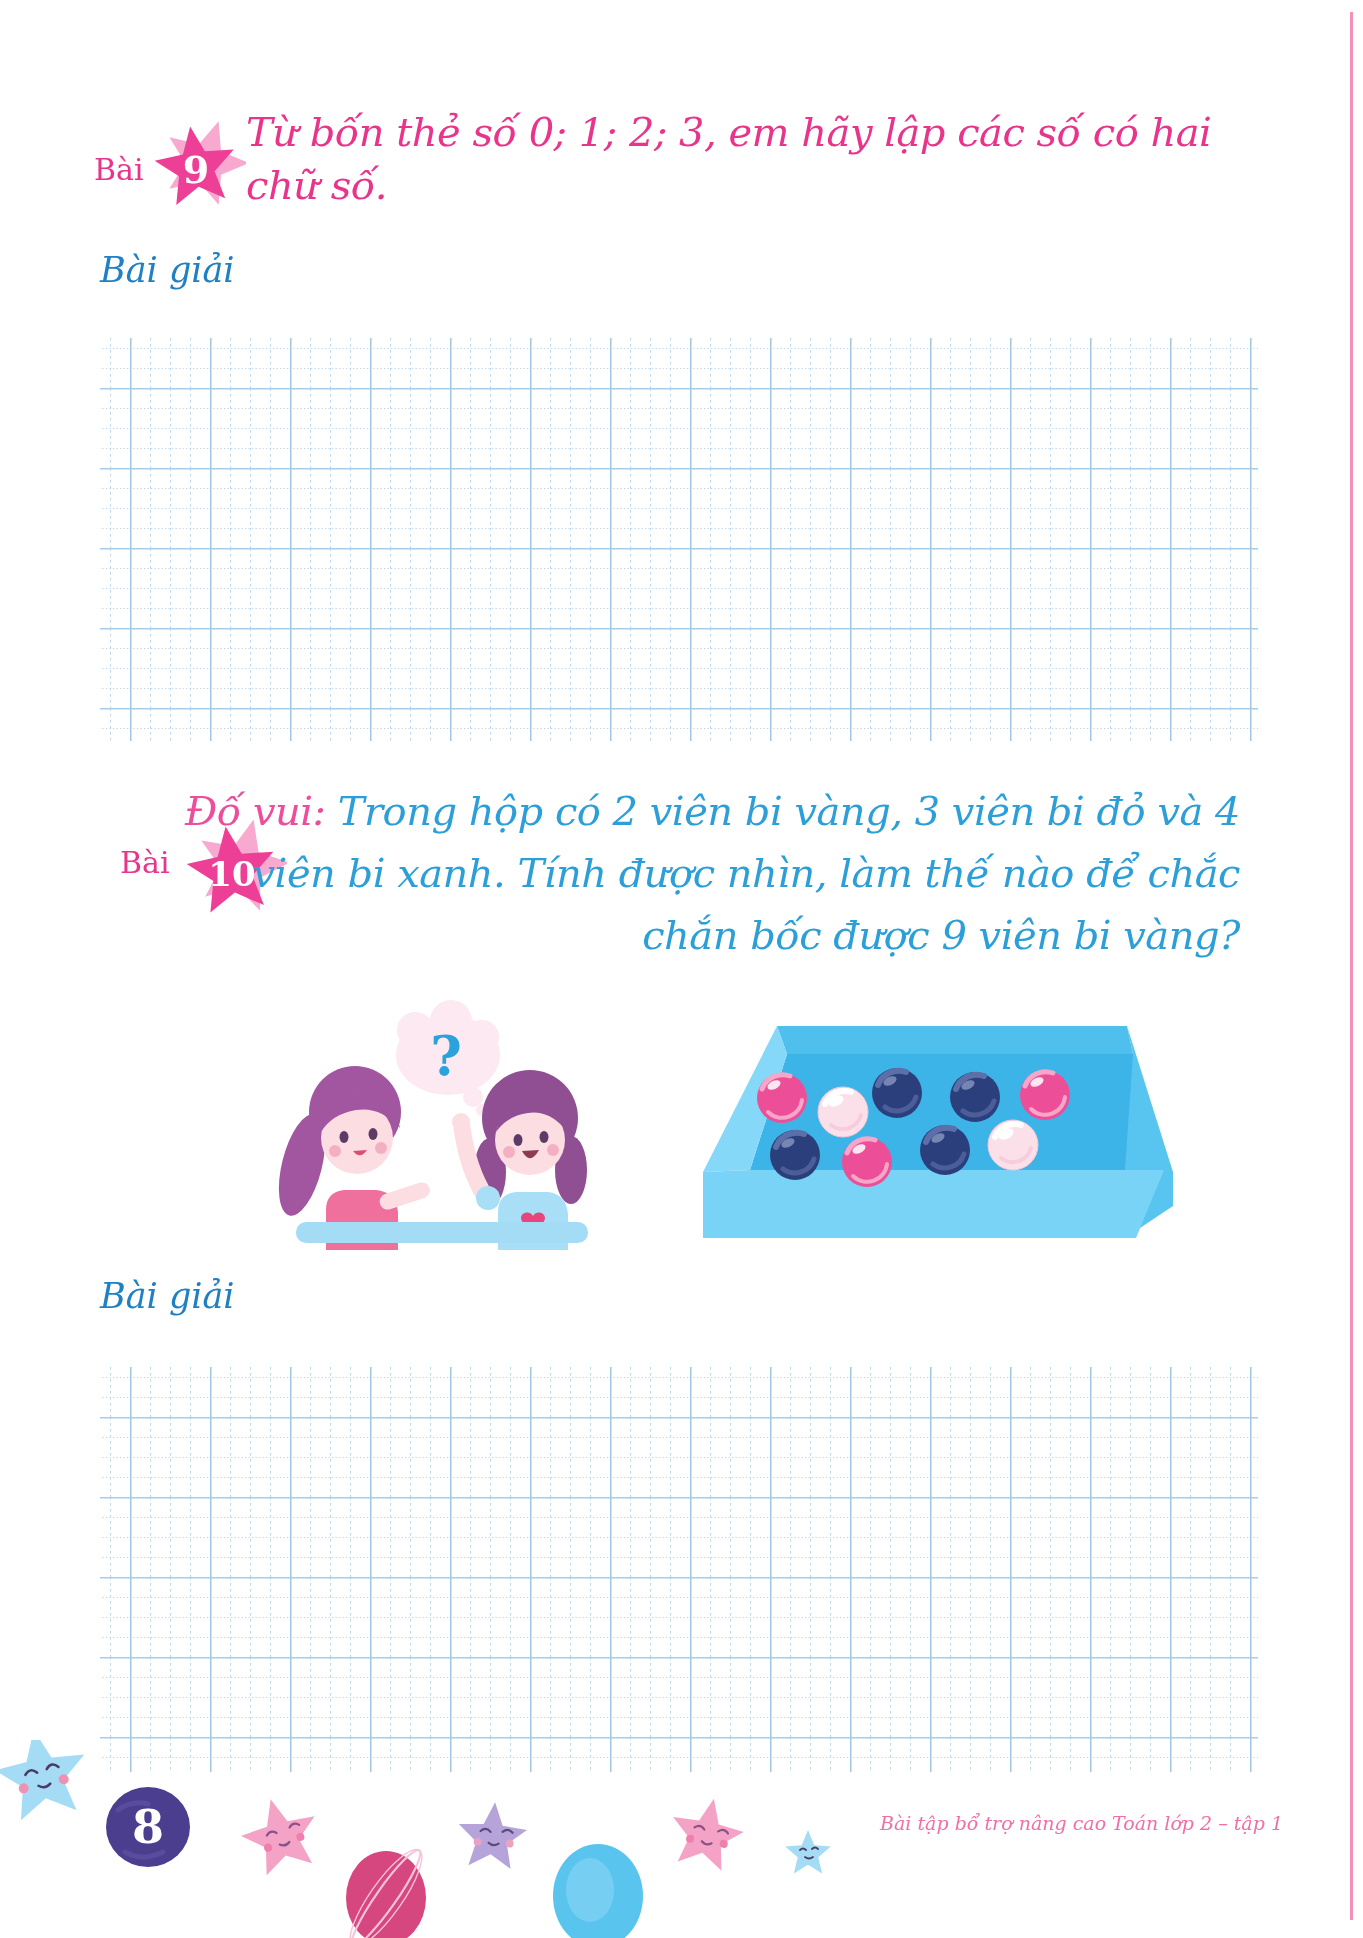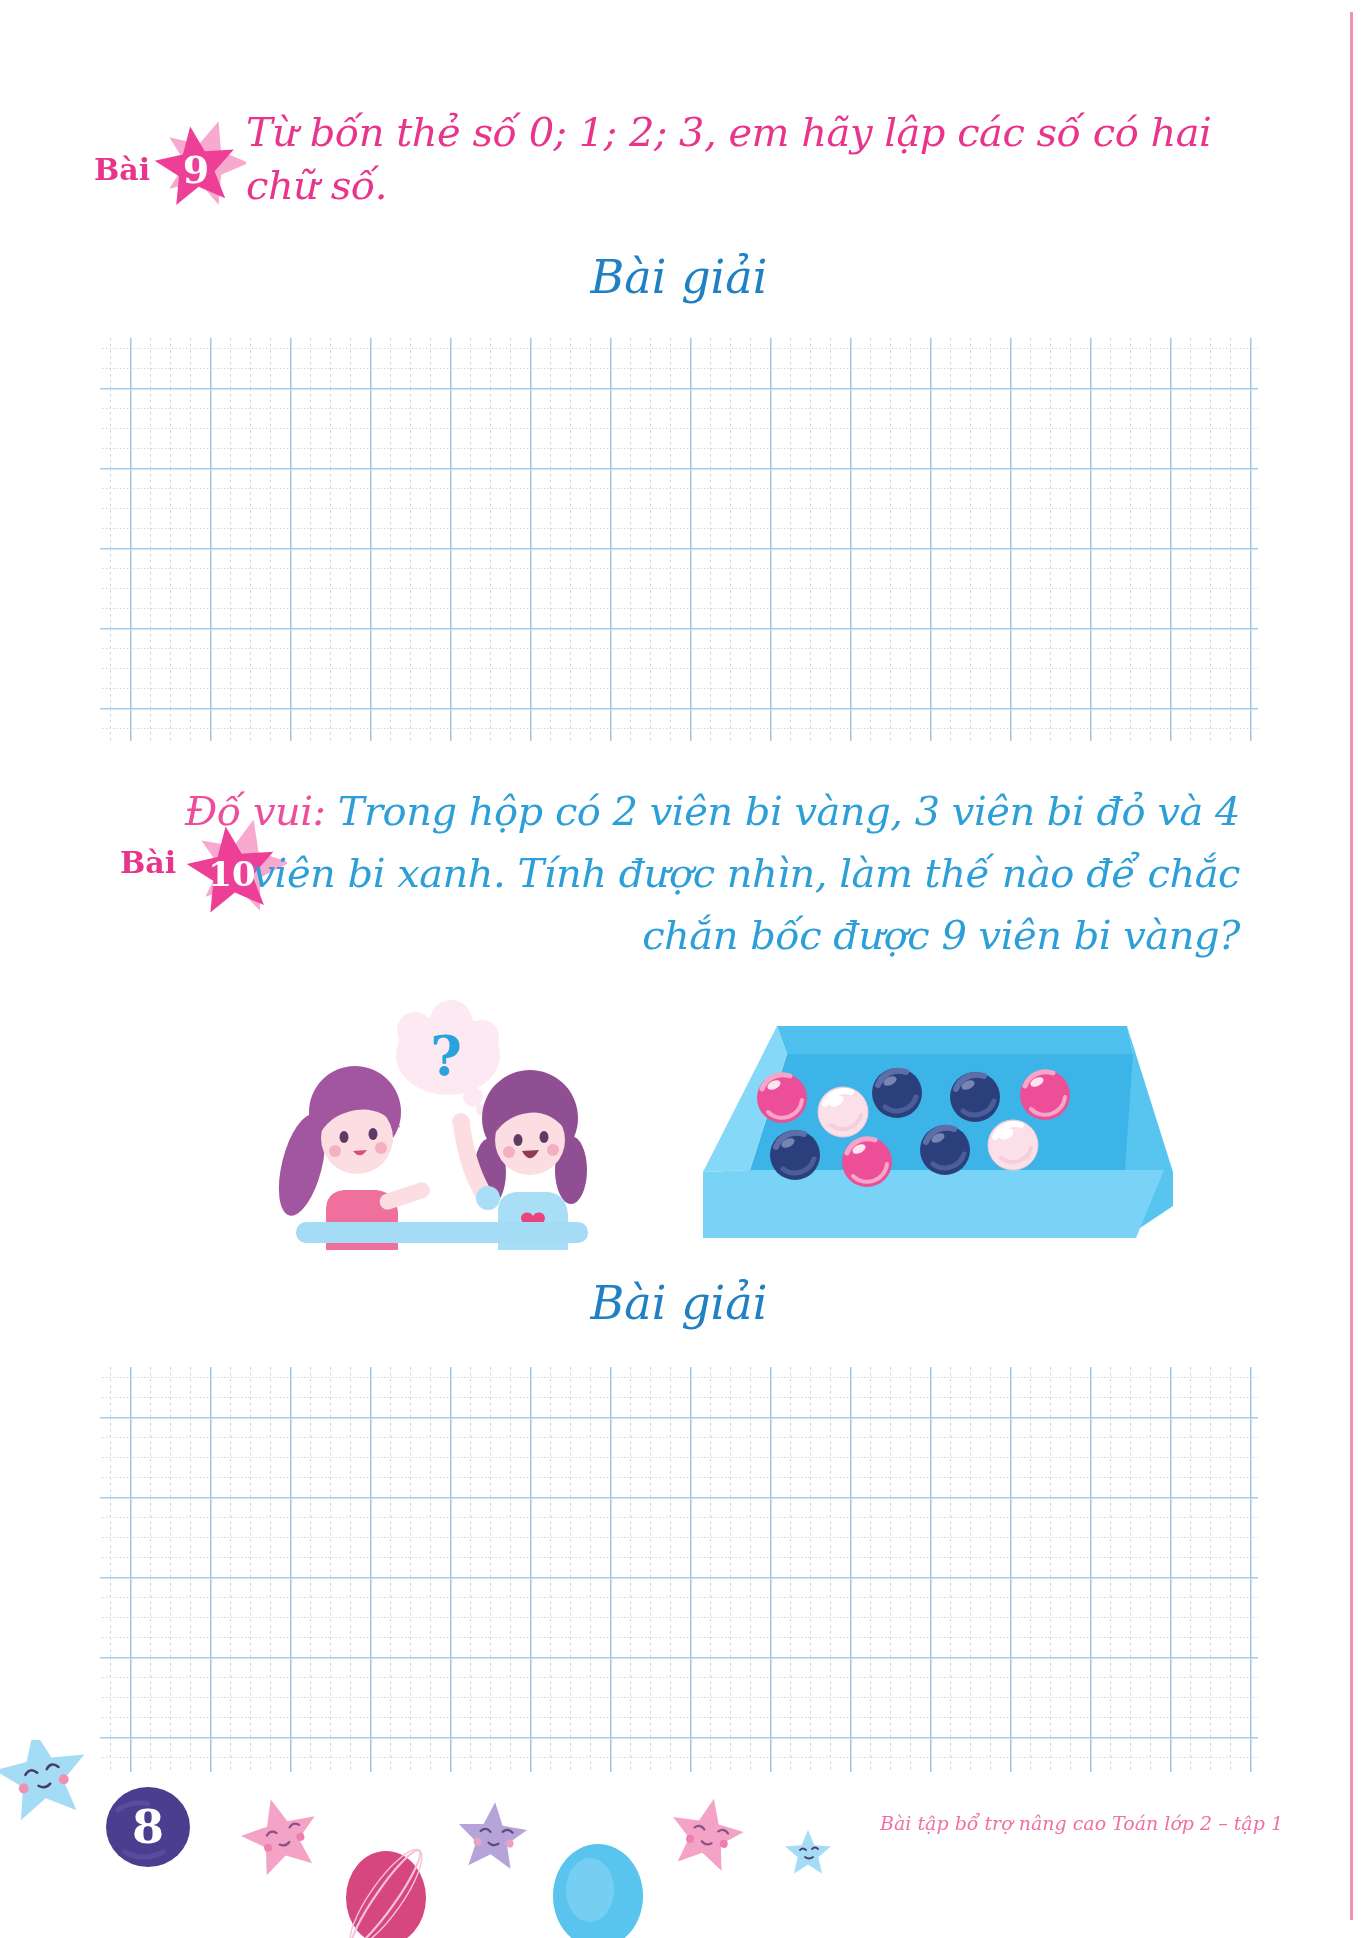--- a/index.html
+++ b/index.html
@@ -1,27 +1,27 @@
 <!DOCTYPE html>
 <html><head>
 <meta charset="utf-8">
 <style>
   html,body{margin:0;padding:0;background:#fff;}
   .page{position:relative;width:1363px;height:1938px;background:#ffffff;overflow:hidden;
         font-family:"DejaVu Serif","Liberation Serif",serif;}
   .margin-line{position:absolute;left:1350px;top:12px;width:3px;height:1908px;background:#f590b8;}
 
-  .ex-label{position:absolute;font-size:30px;font-weight:bold;color:#e9348c;}
+  .ex-label{position:absolute;font-size:30px;font-weight:normal;color:#e9348c;}
   .badge{position:absolute;}
   .problem{position:absolute;font-style:italic;letter-spacing:-0.5px;}
   .p9{left:246px;top:106px;font-size:40px;line-height:53px;color:#e9348c;width:1010px;}
   .p10{left:180px;top:780px;font-size:40px;line-height:62px;color:#2d9fd8;width:1060px;text-align:right;}
   .p10 .prefix{color:#ee4d9b;}
-  .heading{position:absolute;left:100px;width:1158px;text-align:center;
-           font-style:italic;font-size:46px;color:#1f81c3;}
+  .heading{position:absolute;left:100px;width:1158px;text-align:left;
+           font-style:italic;font-size:35px;color:#1f81c3;}
   .h1{top:250px;} .h2{top:1276px;}
   .gridbox{position:absolute;left:100px;}
   .g1{top:338px;} .g2{top:1367px;}
   .illus{position:absolute;}
   .footer-text{position:absolute;right:80px;top:1812px;font-style:italic;
                font-size:19px;color:#ef6fa6;}
   svg text{font-family:"DejaVu Serif","Liberation Serif",serif;}
 </style>
 </head>
 <body>

